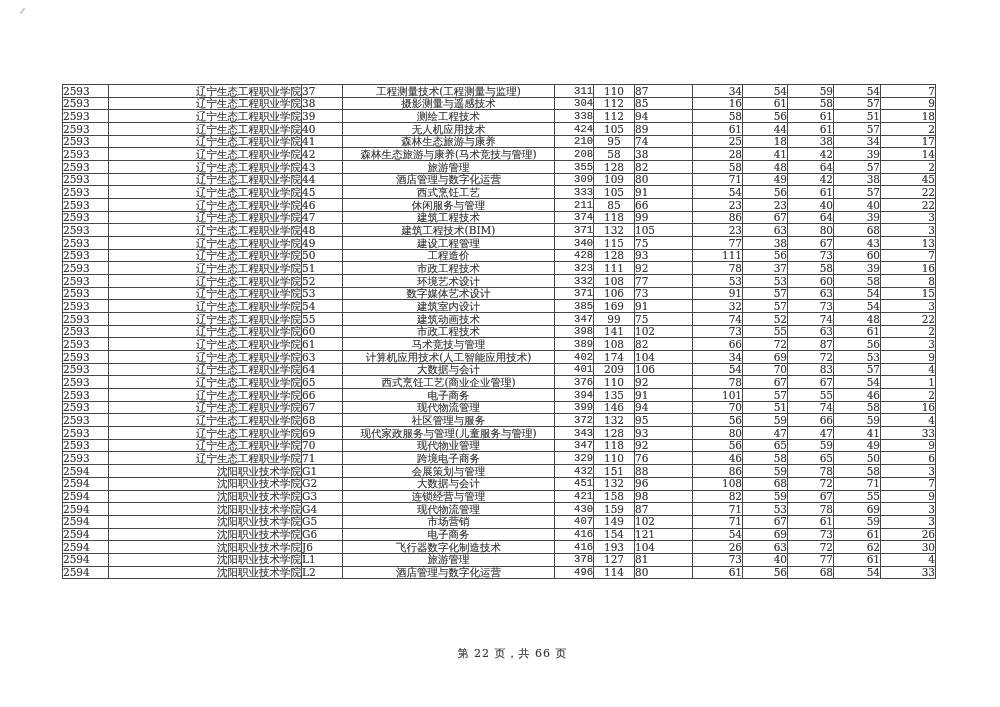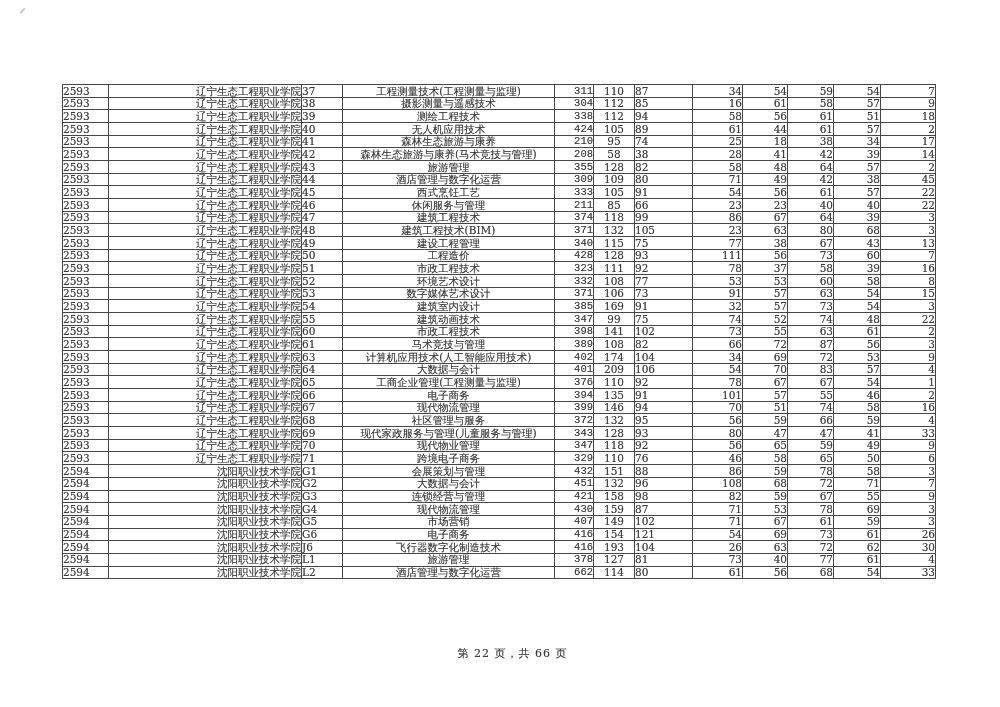--- a/index.html
+++ b/index.html
@@ -397,21 +397,21 @@
           <td class="c7">54</td>
           <td class="c8">70</td>
           <td class="c9">83</td>
           <td class="c10">57</td>
           <td class="c11">4</td>
         </tr>
         <tr>
           <td class="c0">2593</td>
           <td class="c1">辽宁生态工程职业学院</td>
           <td class="c2">65</td>
-          <td class="c3">工商企业管理(工程测量与监理)</td>
+          <td class="c3">西式烹饪工艺(商业企业管理)</td>
           <td class="c4">376</td>
           <td class="c5">110</td>
           <td class="c6">92</td>
           <td class="c7">78</td>
           <td class="c8">67</td>
           <td class="c9">67</td>
           <td class="c10">54</td>
           <td class="c11">1</td>
         </tr>
         <tr>
@@ -608,21 +608,21 @@
           <td class="c8">40</td>
           <td class="c9">77</td>
           <td class="c10">61</td>
           <td class="c11">4</td>
         </tr>
         <tr>
           <td class="c0">2594</td>
           <td class="c1">沈阳职业技术学院</td>
           <td class="c2">L2</td>
           <td class="c3">酒店管理与数字化运营</td>
-          <td class="c4">662</td>
+          <td class="c4">496</td>
           <td class="c5">114</td>
           <td class="c6">80</td>
           <td class="c7">61</td>
           <td class="c8">56</td>
           <td class="c9">68</td>
           <td class="c10">54</td>
           <td class="c11">33</td>
         </tr>
       </tbody>
   </table>

